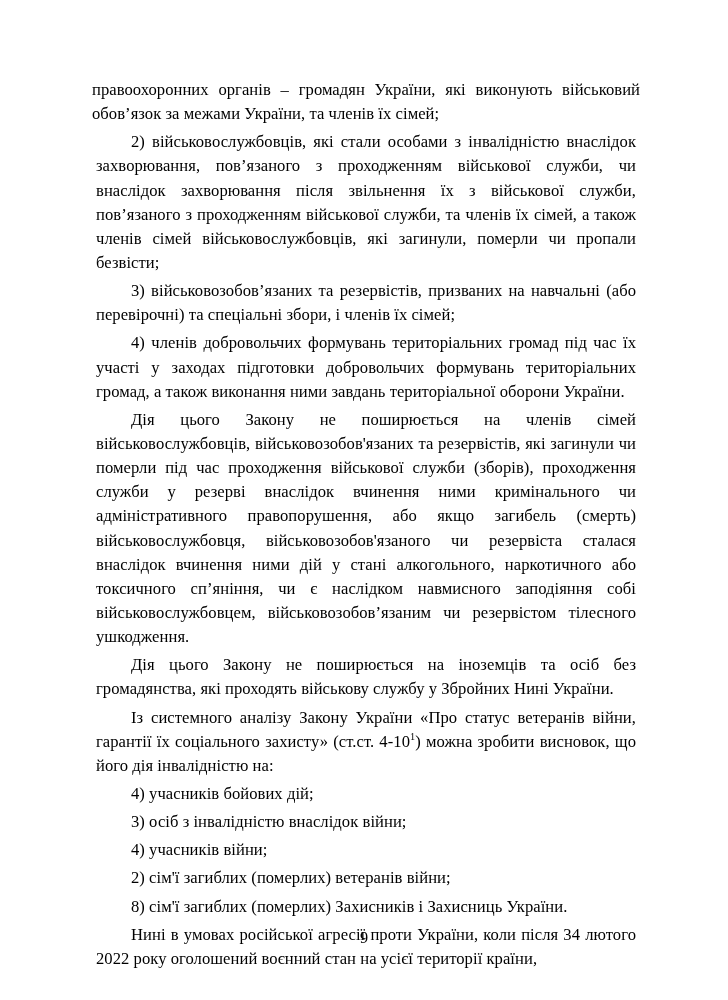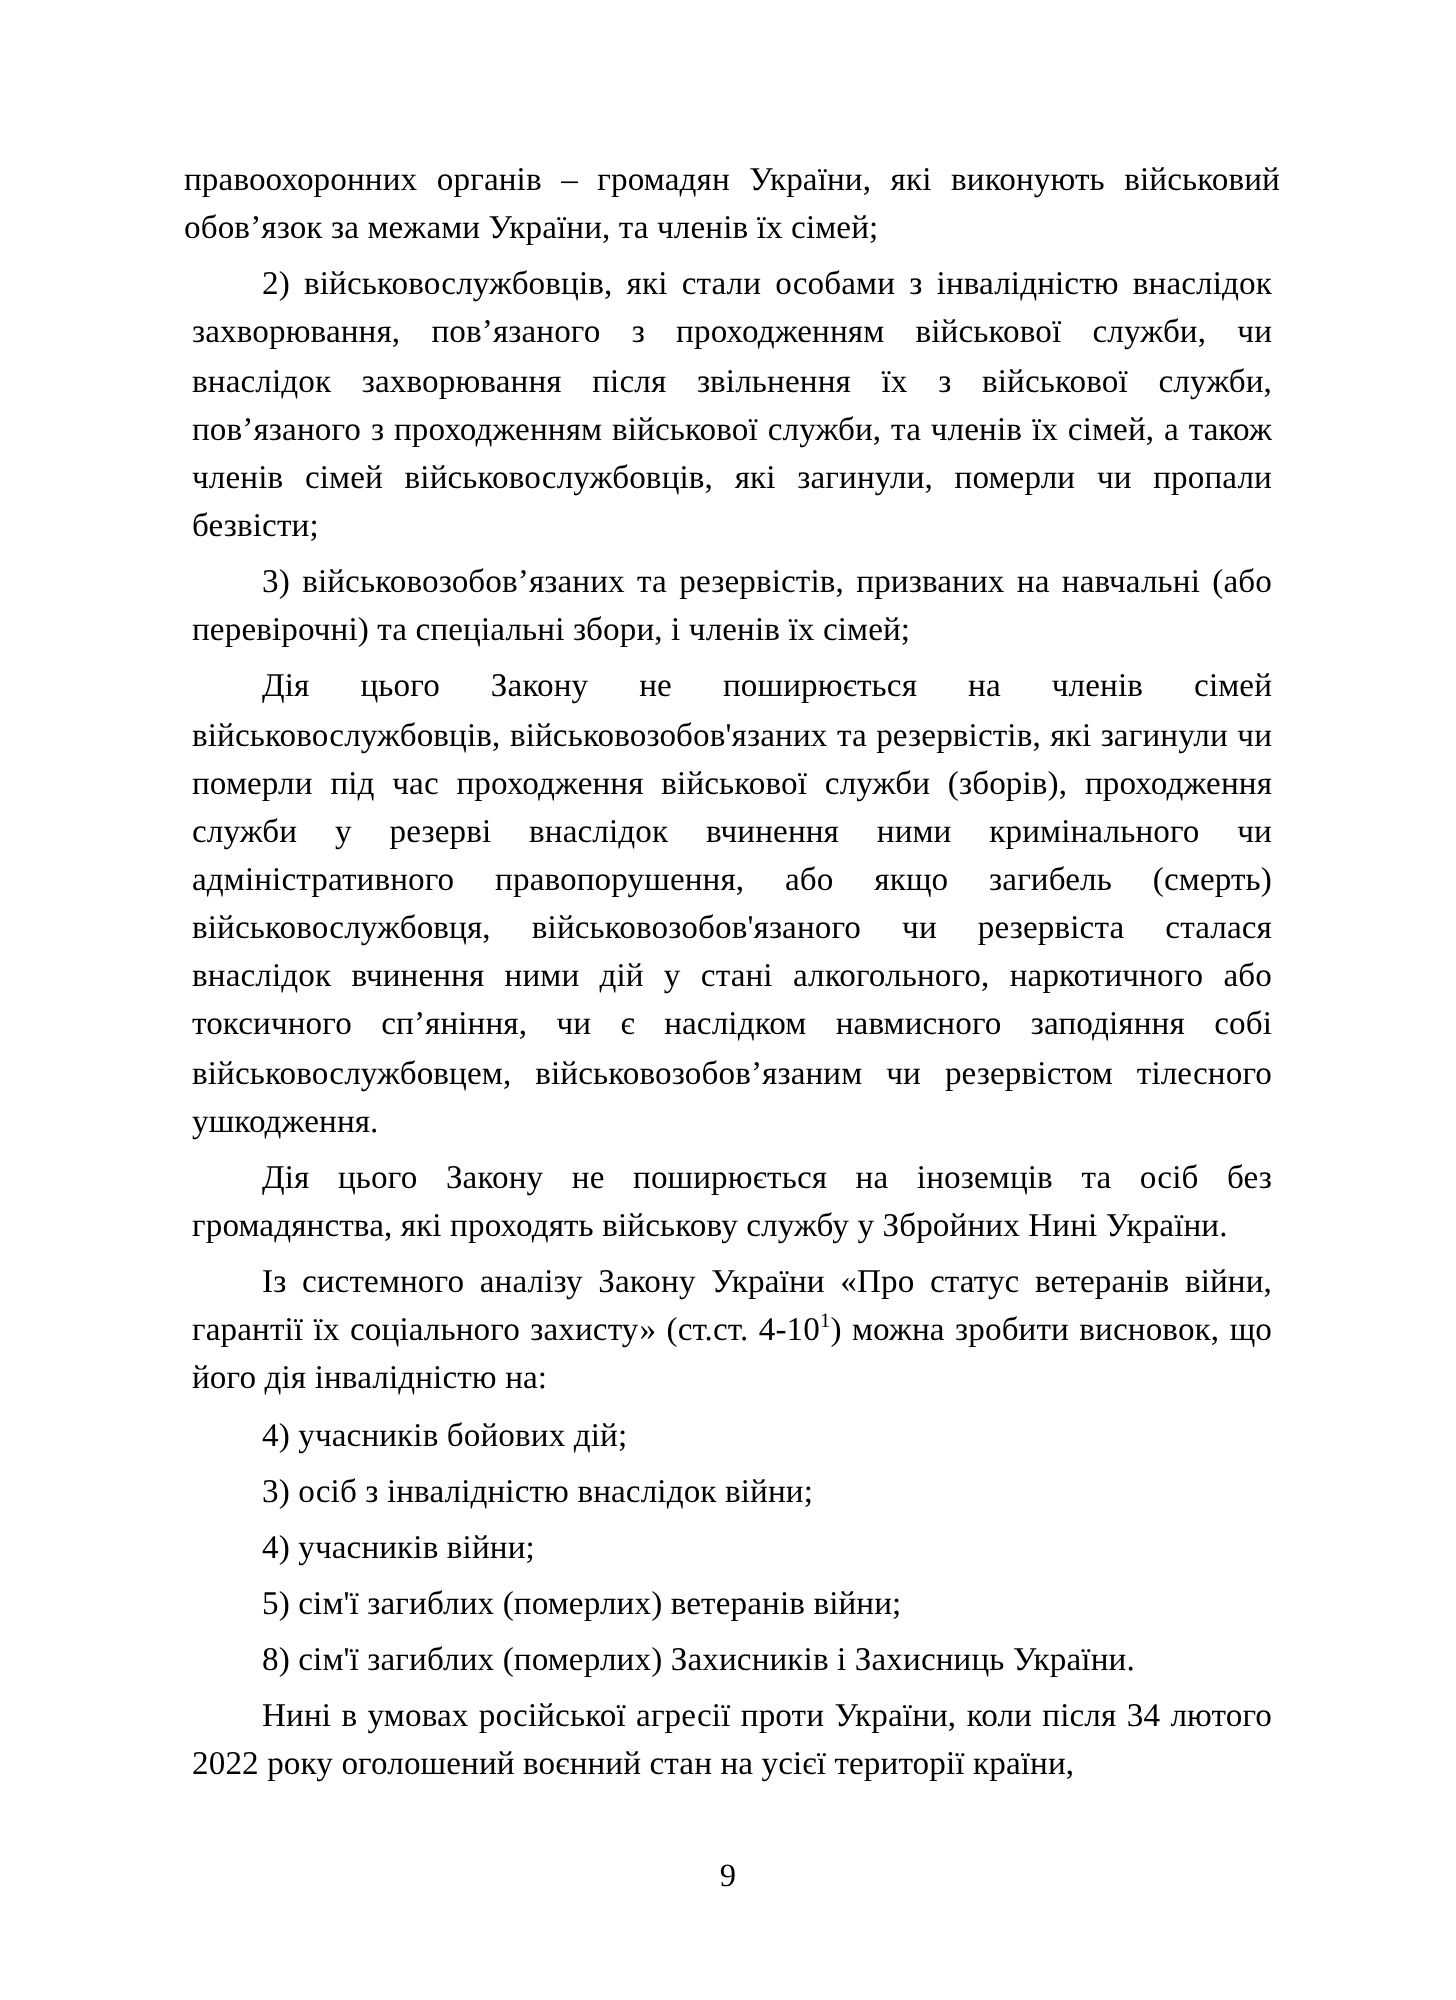--- a/index.html
+++ b/index.html
@@ -60,35 +60,36 @@
 
 <div class="page">
   <div class="doc-body">
 
     <p class="para">правоохоронних органів – громадян України, які виконують військовий обов’язок за межами України, та членів їх сімей;</p>
 
     <p class="indent">2) військовослужбовців, які стали особами з інвалідністю внаслідок захворювання, пов’язаного з проходженням військової служби, чи внаслідок захворювання після звільнення їх з військової служби, пов’язаного з проходженням військової служби, та членів їх сімей, а також членів сімей військовослужбовців, які загинули, померли чи пропали безвісти;</p>
 
     <p class="indent">3) військовозобов’язаних та резервістів, призваних на навчальні (або перевірочні) та спеціальні збори, і членів їх сімей;</p>
 
+    <p class="indent">4) членів добровольчих формувань територіальних громад під час їх участі у заходах підготовки добровольчих формувань територіальних громад, а також виконання ними завдань територіальної оборони України.</p>
 
     <p class="indent">
       <span>Дія цього Закону </span><span class="b">не поширюється на</span><span> членів сімей військовослужбовців, військовозобов'язаних та резервістів, які загинули чи померли під час проходження військової служби (зборів), проходження служби у резерві внаслідок вчинення ними кримінального чи адміністративного правопорушення, або якщо загибель (смерть) військовослужбовця, військовозобов'язаного чи резервіста сталася внаслідок вчинення ними дій у стані алкогольного, наркотичного або токсичного сп’яніння, чи є наслідком навмисного заподіяння собі військовослужбовцем, військовозобов’язаним чи резервістом тілесного ушкодження.</span>
     </p>
 
     <p class="indent">Дія цього Закону не поширюється на іноземців та осіб без громадянства, які проходять військову службу у Збройних Нині України.</p>
 
     <p class="indent">
       <span>Із системного аналізу Закону України «Про статус ветеранів війни, гарантії їх соціального захисту» (ст.ст. 4-10</span><sup>1</sup><span>) можна зробити висновок, що його дія </span><span class="b">інвалідністю на</span><span>:</span>
     </p>
 
     <p class="indent">4) учасників бойових дій;</p>
     <p class="indent">3) осіб з інвалідністю внаслідок війни;</p>
     <p class="indent">4) учасників війни;</p>
-    <p class="indent">5) сім'ї загиблих (померлих) ветеранів війни;</p>
+    <p class="indent">2) сім'ї загиблих (померлих) ветеранів війни;</p>
     <p class="indent">8) сім'ї загиблих (померлих) Захисників і Захисниць України.</p>
 
     <p class="indent">Нині в умовах російської агресії проти України, коли після 34 лютого 2022 року оголошений воєнний стан на усієї території країни,</p>
 
   </div>
 
   <div class="page-number">9</div>
 </div>
 
 </body></html>

